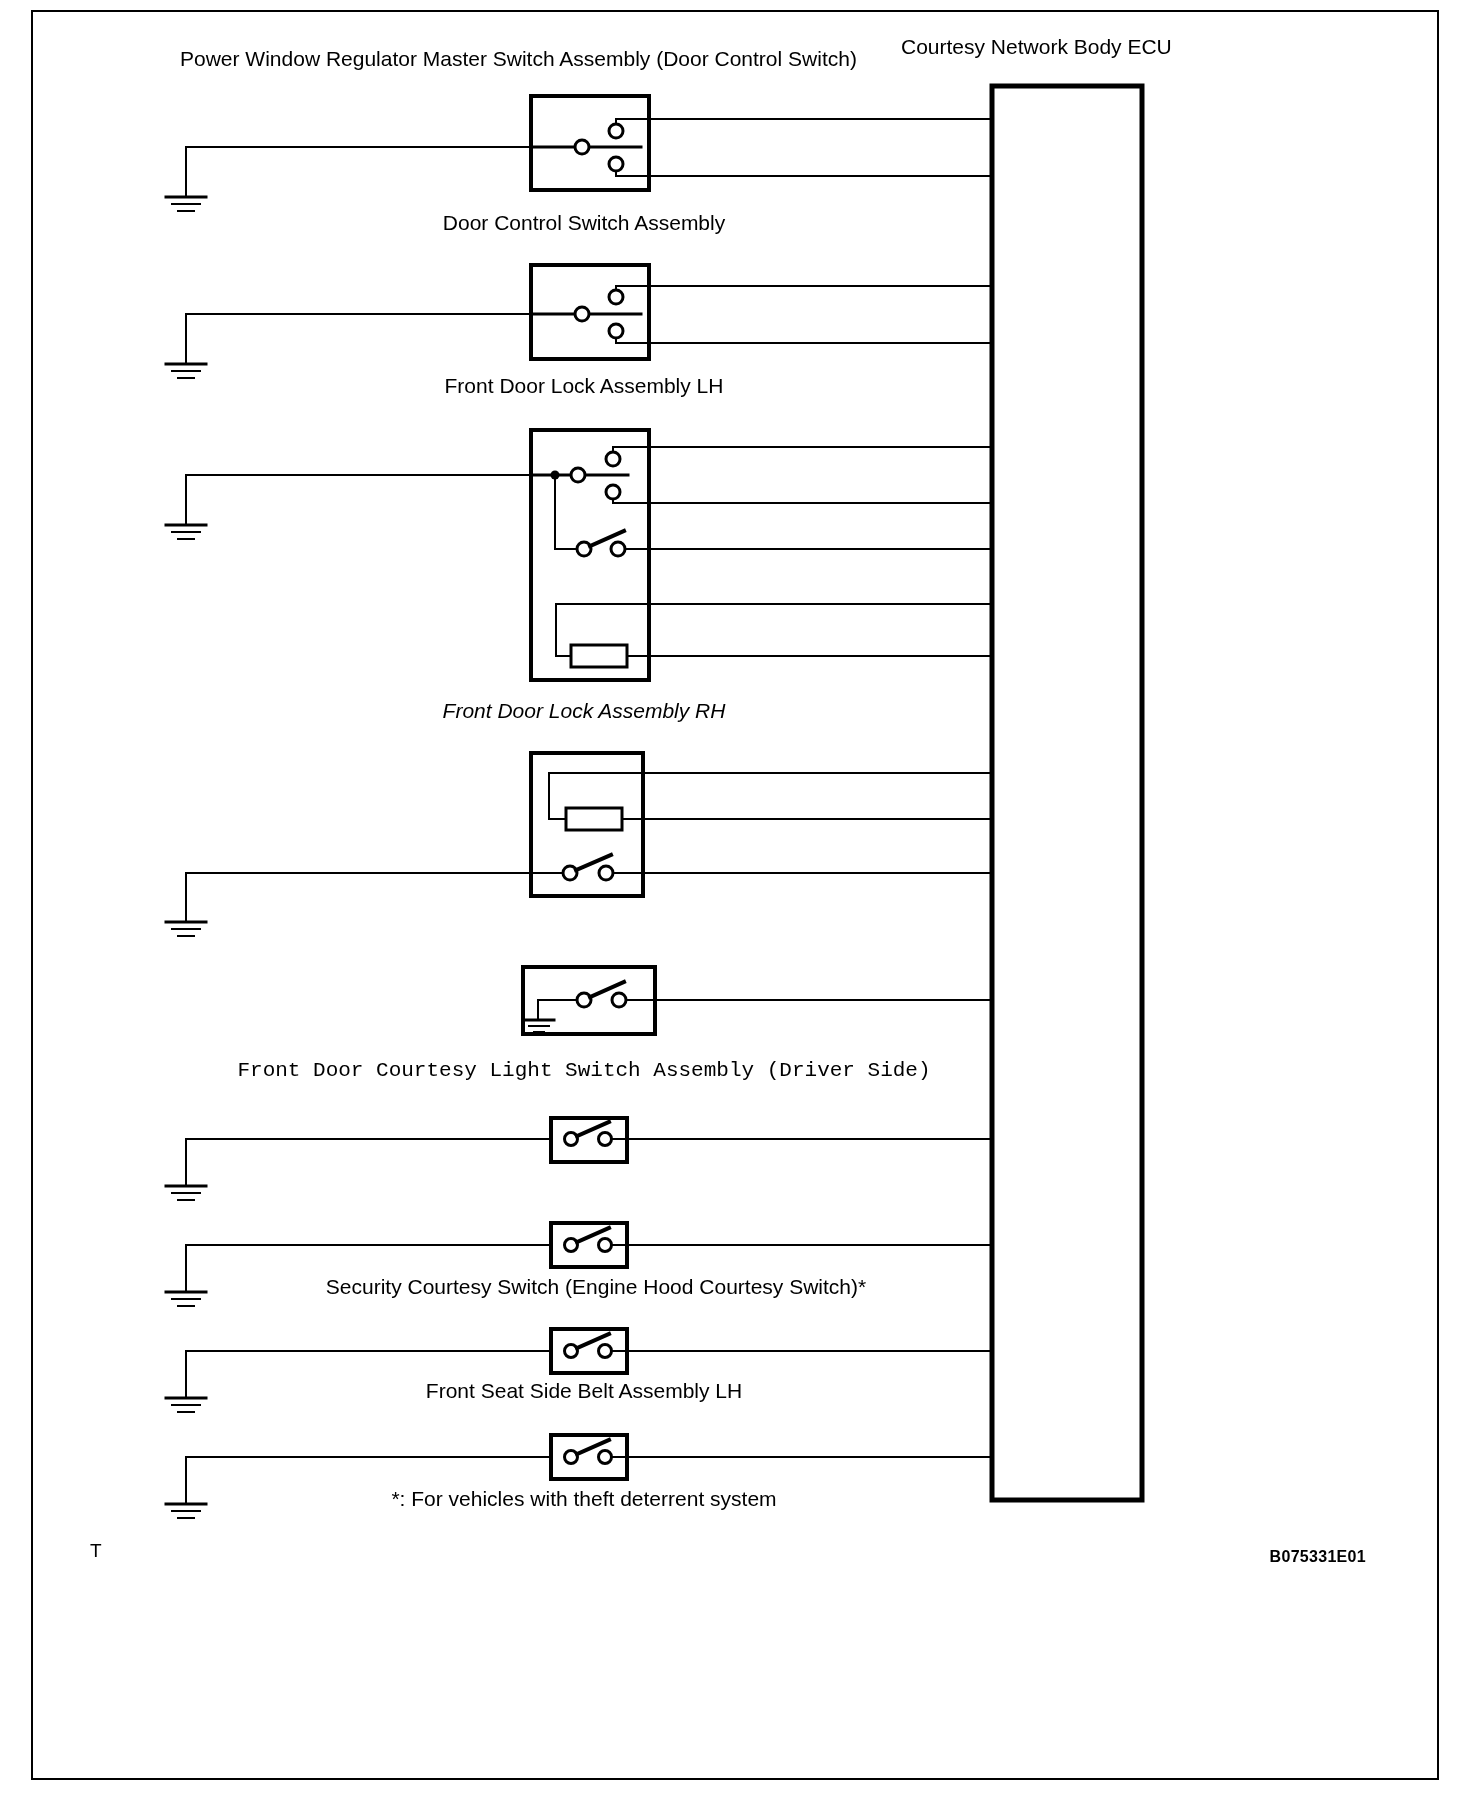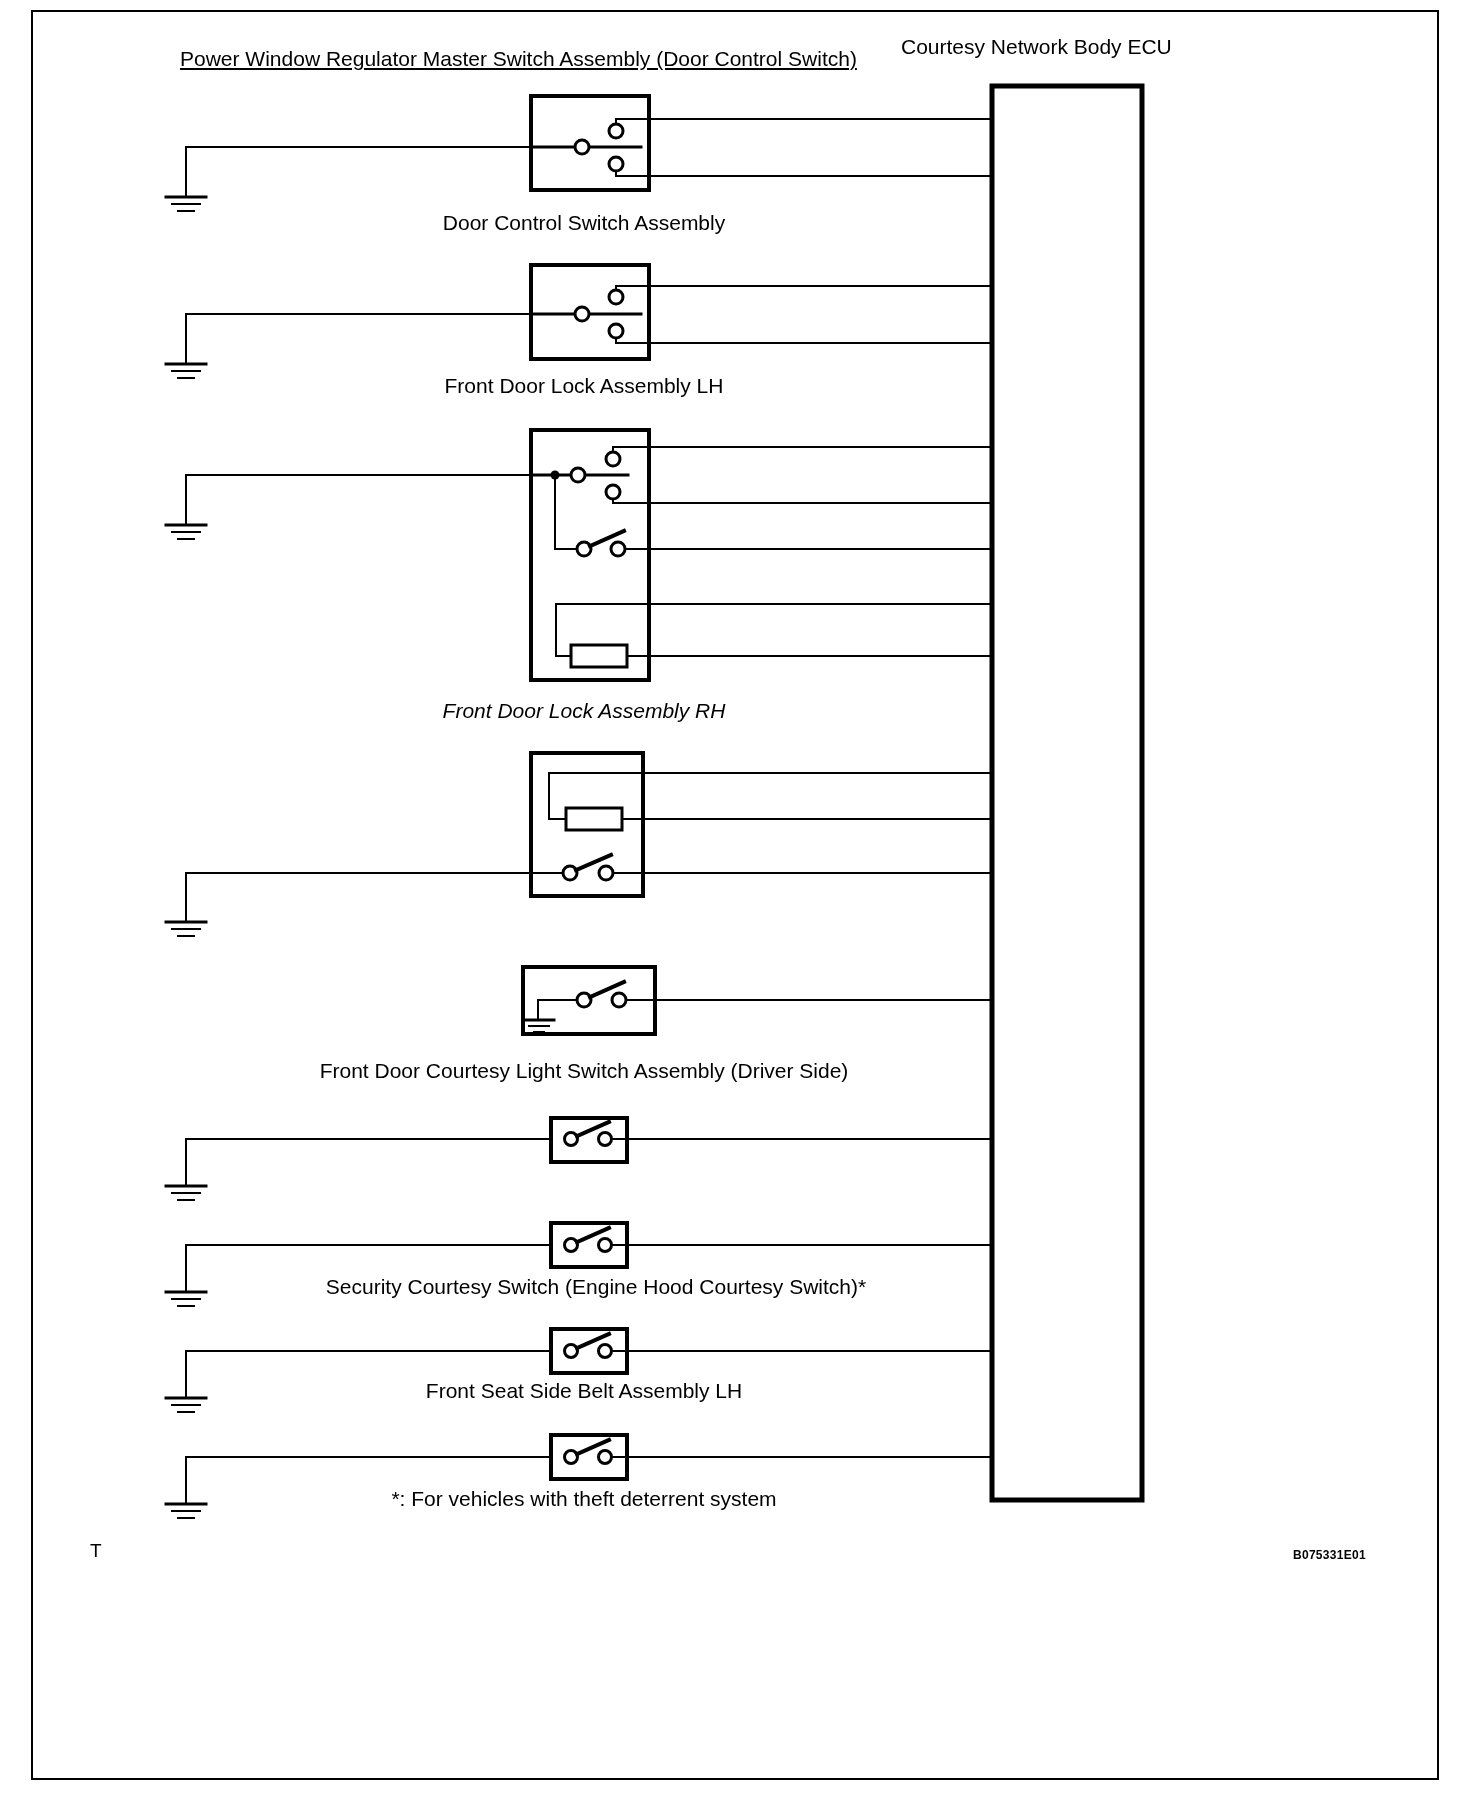--- a/index.html
+++ b/index.html
@@ -5,21 +5,21 @@
   html,body{margin:0;padding:0;background:#ffffff;}
   body{width:1472px;height:1804px;position:relative;
        font-family:"Liberation Sans", sans-serif;color:#000;}
   #page{position:absolute;left:0;top:0;width:1472px;height:1804px;}
   .frame{position:absolute;left:31px;top:10px;width:1408px;height:1770px;
          border:2px solid #000;box-sizing:border-box;}
   svg.sheet{position:absolute;left:0;top:0;width:1472px;height:1804px;}
   .lbl{position:absolute;white-space:nowrap;font-size:21px;line-height:1;
        letter-spacing:0px;}
   .lbl.ctr{transform:translateX(-50%);}
-  .code{position:absolute;font-size:12px;letter-spacing:0.3px;font-weight:bold;}
+  .code{position:absolute;font-size:16px;letter-spacing:0.3px;font-weight:bold;}
   .tmark{position:absolute;font-size:19px;}
 </style>
 </head>
 <body>
 
 <div id="page">
 
   <div class="frame"></div>
 
   <svg class="sheet" viewBox="0 0 1472 1804">
@@ -178,32 +178,32 @@
         <path d="M178 1518 L194 1518" stroke-width="2"></path>
         <circle cx="571" cy="1457" r="6.5" fill="#fff" stroke-width="3"></circle>
         <path d="M577 1454 L609 1440" stroke-width="4"></path>
         <circle cx="605" cy="1457" r="6.5" fill="#fff" stroke-width="3"></circle>
         <path d="M612 1457 L992 1457" stroke-width="2"></path>
       </g>
 
     </g>
   </svg>
 
-  <div class="lbl" style="left:180px;top:48px;text-decoration:underline;">Power Window Regulator Master Switch Assembly (Door Control Switch)</div>
+  <div class="lbl" style="left:180px;top:48px;">Power Window Regulator Master Switch Assembly (Door Control Switch)</div>
 
   <div class="lbl" style="left:901px;top:36px;">Courtesy Network Body ECU</div>
 
   <div class="lbl ctr" style="left:584px;top:212px;">Door Control Switch Assembly</div>
 
   <div class="lbl ctr" style="left:584px;top:375px;">Front Door Lock Assembly LH</div>
 
   <div class="lbl ctr" style="left:584px;top:700px;font-style:italic;">Front Door Lock Assembly RH</div>
 
 
-  <div class="lbl ctr" style="left:584px;top:1060px;">Front Door Courtesy Light Switch Assembly (Driver Side)</div>
+  <div class="lbl ctr" style="left:584px;top:1060px;font-family:Liberation Mono, monospace;">Front Door Courtesy Light Switch Assembly (Driver Side)</div>
 
 
   <div class="lbl ctr" style="left:596px;top:1276px;">Security Courtesy Switch (Engine Hood Courtesy Switch)*</div>
 
   <div class="lbl ctr" style="left:584px;top:1380px;">Front Seat Side Belt Assembly LH</div>
 
   <div class="lbl ctr" style="left:584px;top:1488px;">*: For vehicles with theft deterrent system</div>
 
   <div class="tmark" style="left:90px;top:1540px;">T</div>
 

